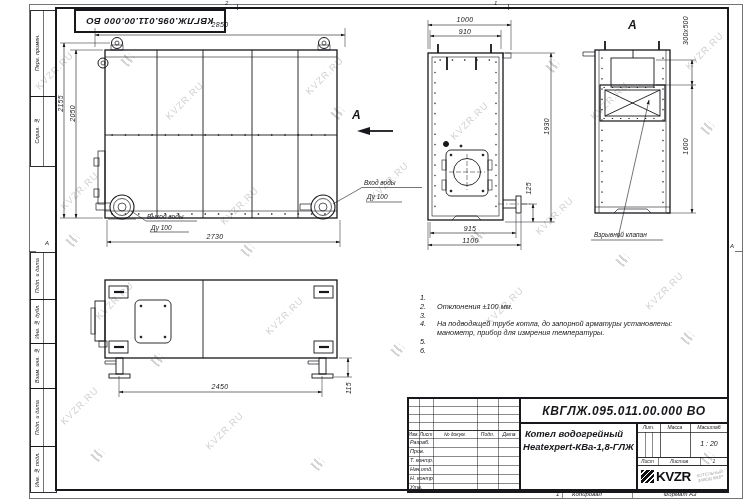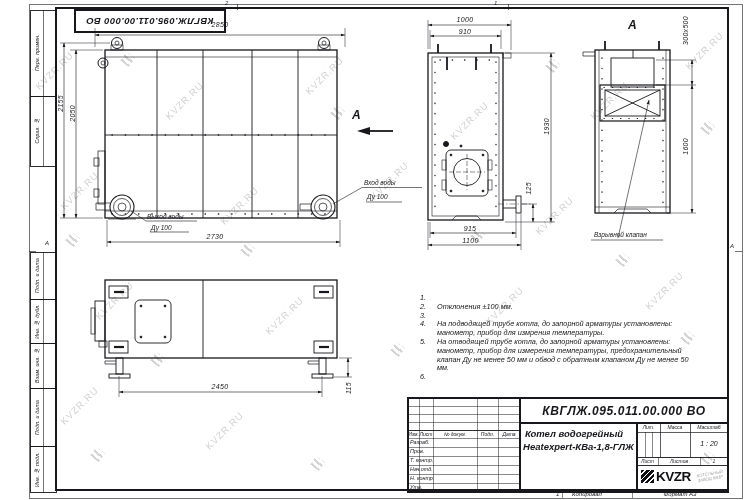--- a/index.html
+++ b/index.html
@@ -396,21 +396,20 @@
       </div>
     <div class="note-row">
         <span class="note-num">3.</span>
       </div>
     <div class="note-row">
         <span class="note-num">4.</span>
         <span class="note-text">На подводящей трубе котла, до запорной арматуры установлены: манометр, прибор для измрения температуры.</span>
       </div>
     <div class="note-row">
         <span class="note-num">5.</span>
-        <span class="note-text">На отводящей трубе котла, до запорной арматуры установлены: манометр, прибор для измерения температуры, предохранительный клапан Ду не менее 50 мм и обвод с обратным клапаном Ду не менее 50 мм.</span>
       </div>
     <div class="note-row">
         <span class="note-num">6.</span>
       </div>
   </div>
 
   <span class="t tb-doc c" style="left:522px;top:404px;width:204px">КВГЛЖ.095.011.00.000 ВО</span>
   <span class="t tb-prod c" style="left:522px;top:427px;width:104px">Котел водогрейный</span>
   <span class="t tb-prod c" style="left:522px;top:440px;width:113px">Heatexpert-КВа-1,8-ГЛЖ</span>
   <span class="t tb-h c" style="left:408px;top:431px;width:11px">Изм.</span>

